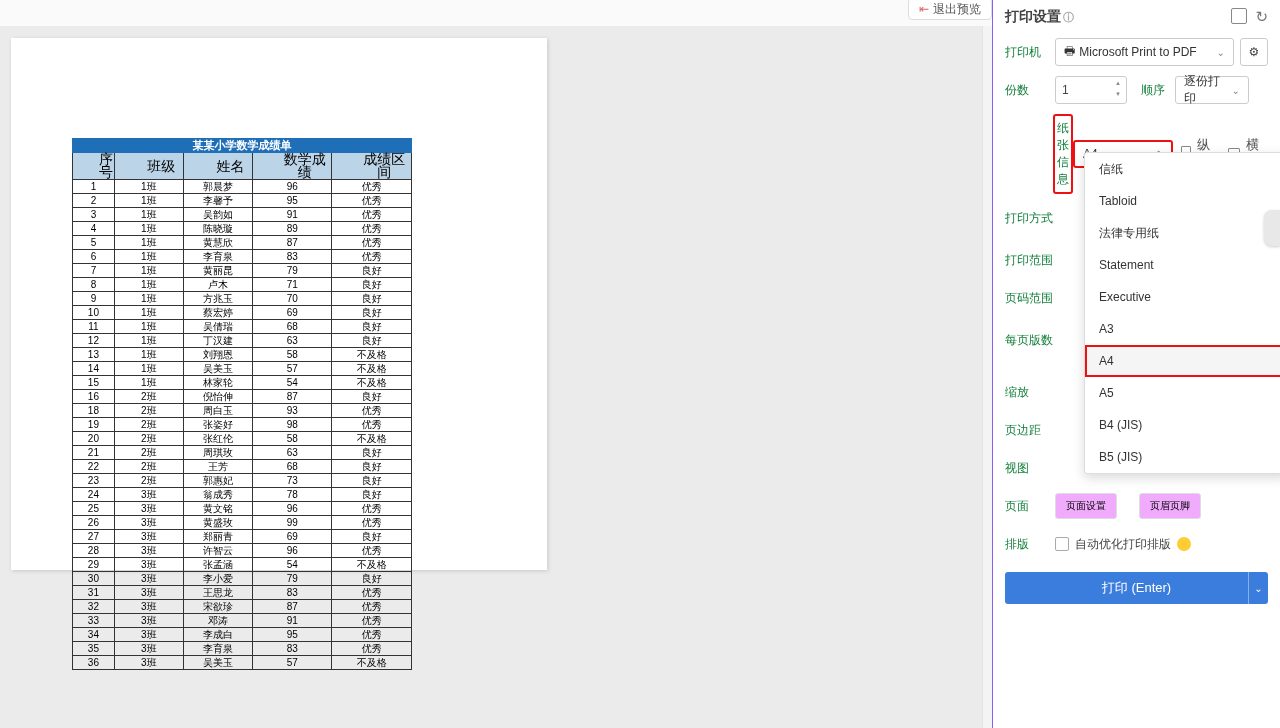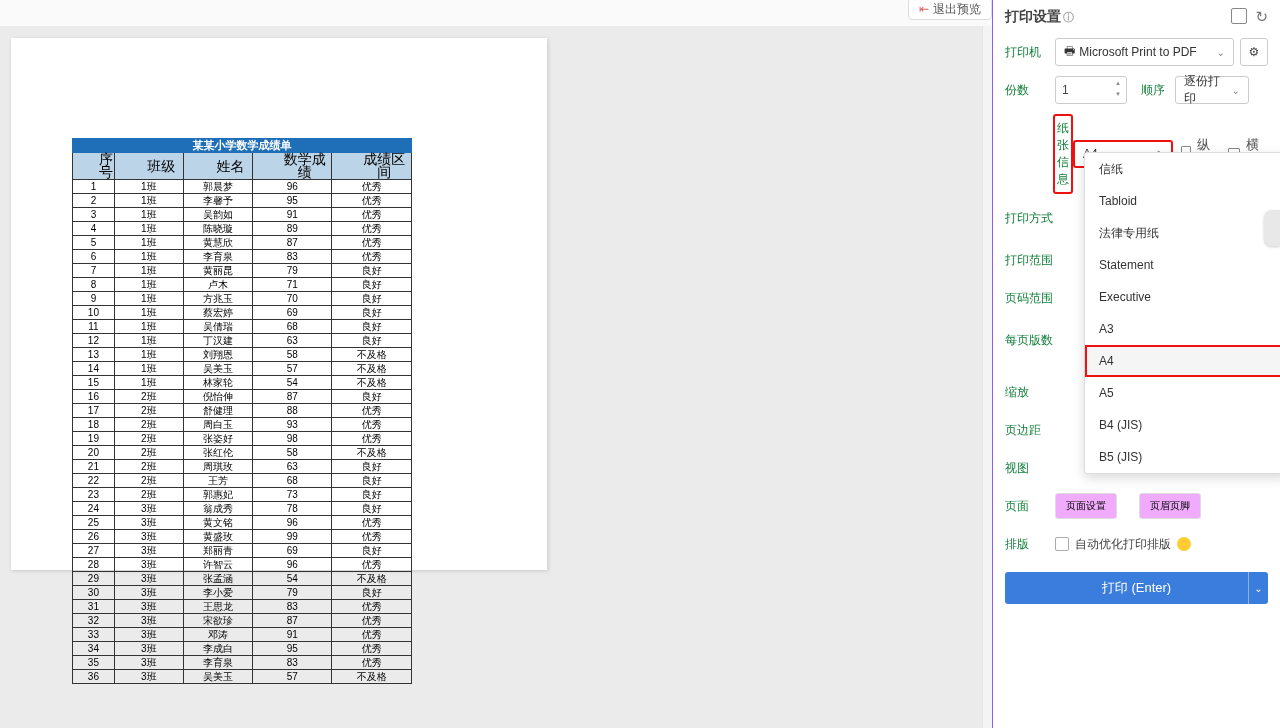--- a/index.html
+++ b/index.html
@@ -188,27 +188,20 @@
               <td class="c4">不及格</td>
             </tr>
             <tr>
               <td class="c0">16</td>
               <td class="c1">2班</td>
               <td class="c2">倪怡伸</td>
               <td class="c3">87</td>
               <td class="c4">良好</td>
             </tr>
             <tr>
-              <td class="c0">17</td>
-              <td class="c1">2班</td>
-              <td class="c2">舒健理</td>
-              <td class="c3">88</td>
-              <td class="c4">优秀</td>
-            </tr>
-            <tr>
               <td class="c0">18</td>
               <td class="c1">2班</td>
               <td class="c2">周白玉</td>
               <td class="c3">93</td>
               <td class="c4">优秀</td>
             </tr>
             <tr>
               <td class="c0">19</td>
               <td class="c1">2班</td>
               <td class="c2">张姿好</td>

